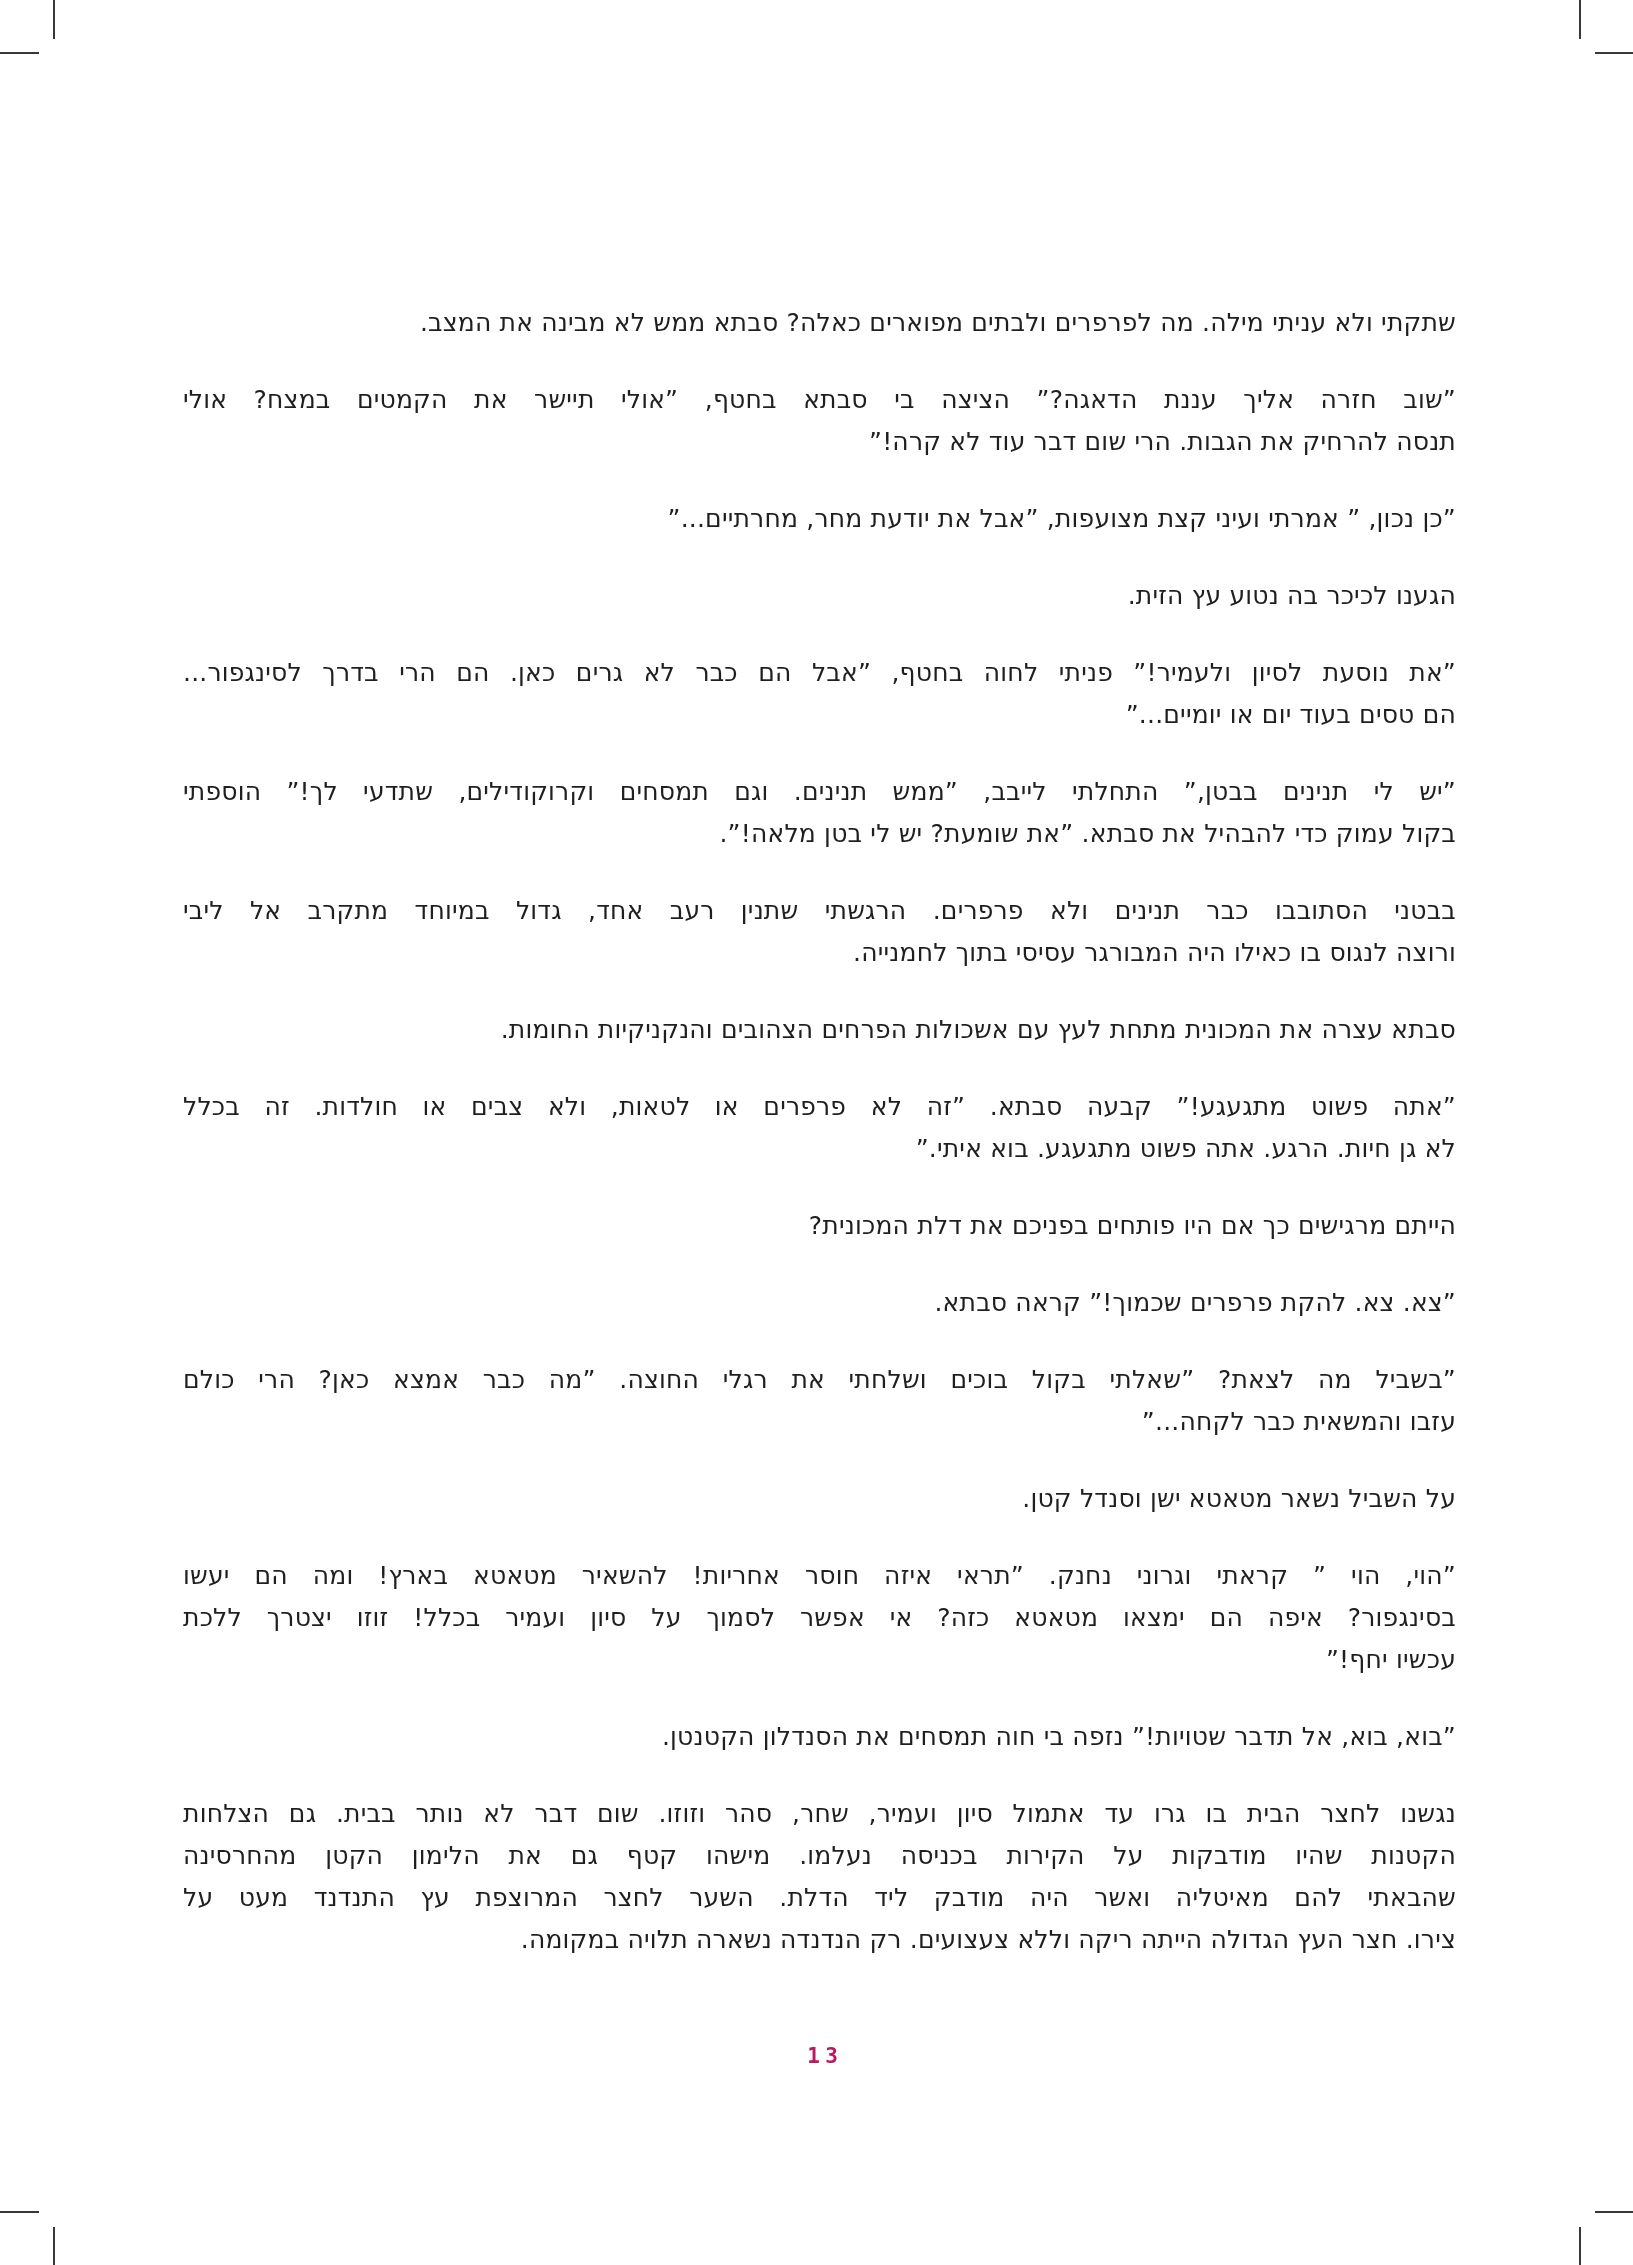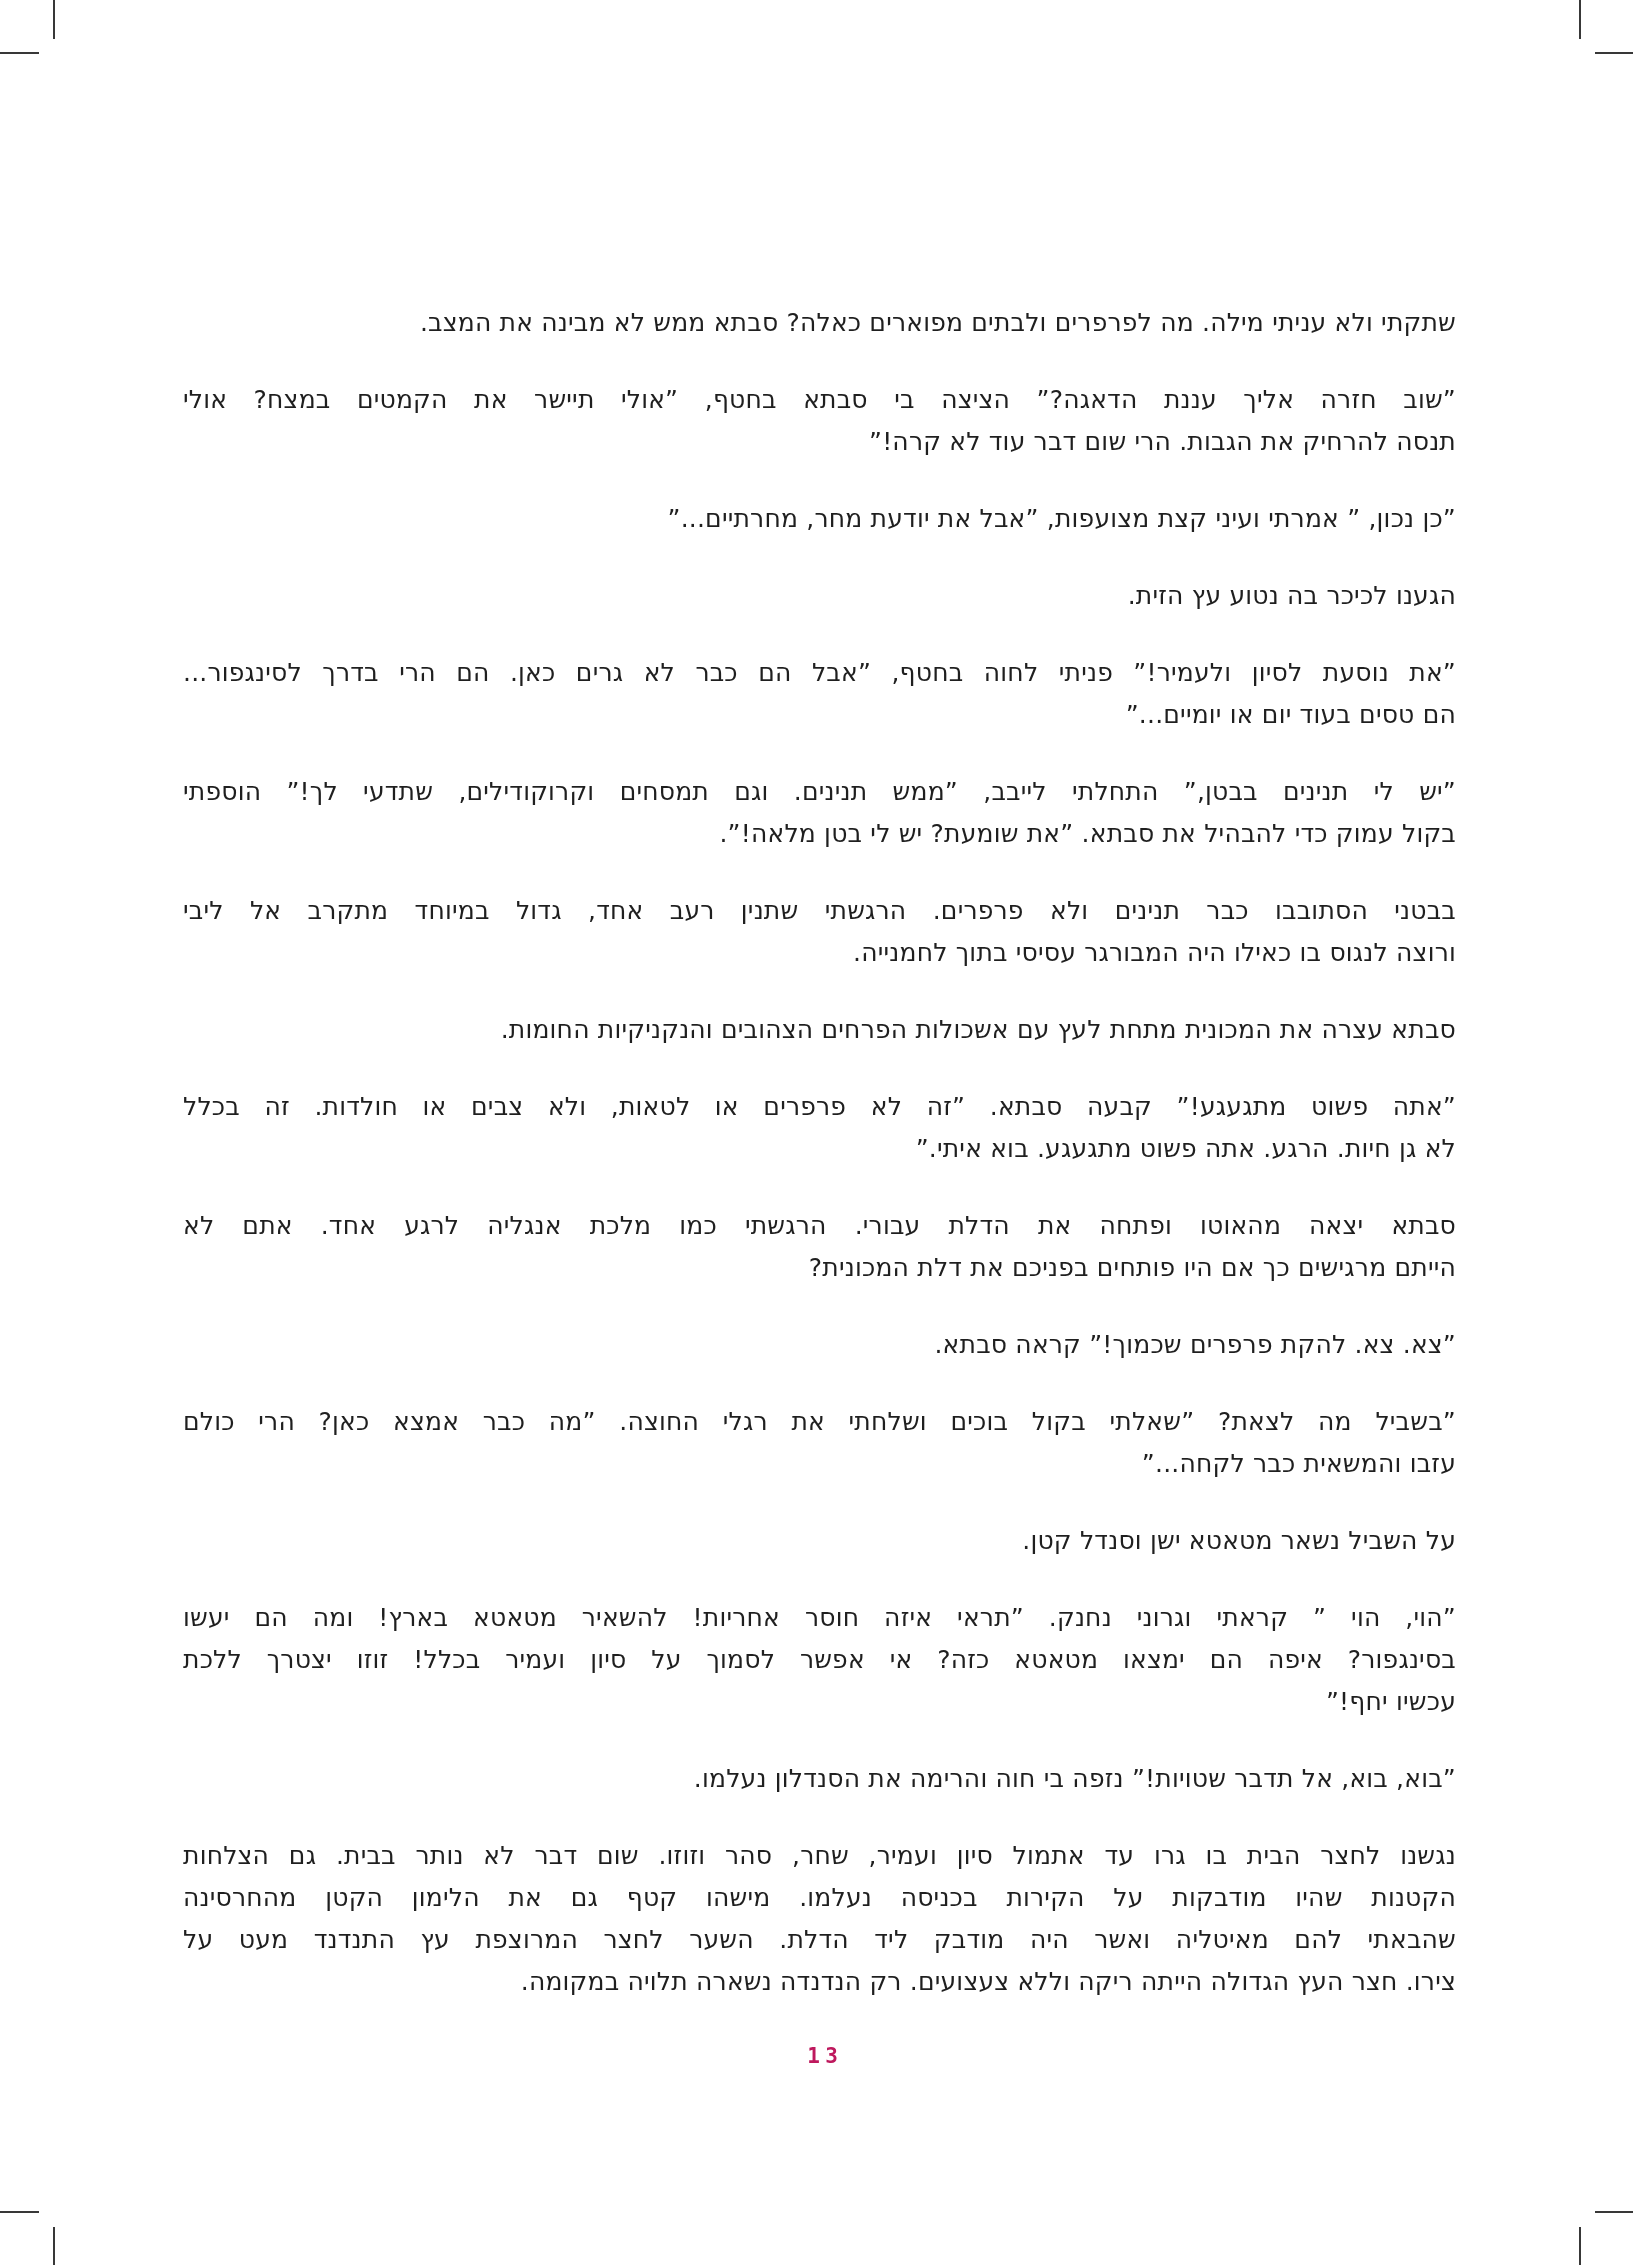--- a/index.html
+++ b/index.html
@@ -118,40 +118,39 @@
         <span class="line last">ורוצה לנגוס בו כאילו היה המבורגר עסיסי בתוך לחמנייה.</span>
       </p>
       <p class="para">
         <span class="line last">סבתא עצרה את המכונית מתחת לעץ עם אשכולות הפרחים הצהובים והנקניקיות החומות.</span>
       </p>
       <p class="para">
         <span class="line">”אתה פשוט מתגעגע!” קבעה סבתא. ”זה לא פרפרים או לטאות, ולא צבים או חולדות. זה בכלל</span>
         <span class="line last">לא גן חיות. הרגע. אתה פשוט מתגעגע. בוא איתי.”</span>
       </p>
       <p class="para">
-        <span class="line">סבתא יצאה מהאוטו ופתחה את הדלת עבורי. הרגשתי כמו מלכת אנגליה לרגע אחד. אתם לא</span>
         <span class="line last">הייתם מרגישים כך אם היו פותחים בפניכם את דלת המכונית?</span>
       </p>
       <p class="para">
         <span class="line last">”צא. צא. להקת פרפרים שכמוך!” קראה סבתא.</span>
       </p>
       <p class="para">
         <span class="line">”בשביל מה לצאת? ”שאלתי בקול בוכים ושלחתי את רגלי החוצה. ”מה כבר אמצא כאן? הרי כולם</span>
         <span class="line last">עזבו והמשאית כבר לקחה...”</span>
       </p>
       <p class="para">
         <span class="line last">על השביל נשאר מטאטא ישן וסנדל קטן.</span>
       </p>
       <p class="para">
         <span class="line">”הוי, הוי ” קראתי וגרוני נחנק. ”תראי איזה חוסר אחריות! להשאיר מטאטא בארץ! ומה הם יעשו</span>
         <span class="line">בסינגפור? איפה הם ימצאו מטאטא כזה? אי אפשר לסמוך על סיון ועמיר בכלל! זוזו יצטרך ללכת</span>
         <span class="line last">עכשיו יחף!”</span>
       </p>
       <p class="para">
-        <span class="line last">”בוא, בוא, אל תדבר שטויות!” נזפה בי חוה והרימה את הסנדלון נעלמו.</span>
+        <span class="line last">”בוא, בוא, אל תדבר שטויות!” נזפה בי חוה תמסחים את הסנדלון הקטנטן.</span>
       </p>
       <p class="para">
         <span class="line">נגשנו לחצר הבית בו גרו עד אתמול סיון ועמיר, שחר, סהר וזוזו. שום דבר לא נותר בבית. גם הצלחות</span>
         <span class="line">הקטנות שהיו מודבקות על הקירות בכניסה נעלמו. מישהו קטף גם את הלימון הקטן מהחרסינה</span>
         <span class="line">שהבאתי להם מאיטליה ואשר היה מודבק ליד הדלת. השער לחצר המרוצפת עץ התנדנד מעט על</span>
         <span class="line last">צירו. חצר העץ הגדולה הייתה ריקה וללא צעצועים. רק הנדנדה נשארה תלויה במקומה.</span>
       </p>
     </main>
 
   <footer class="folio">

